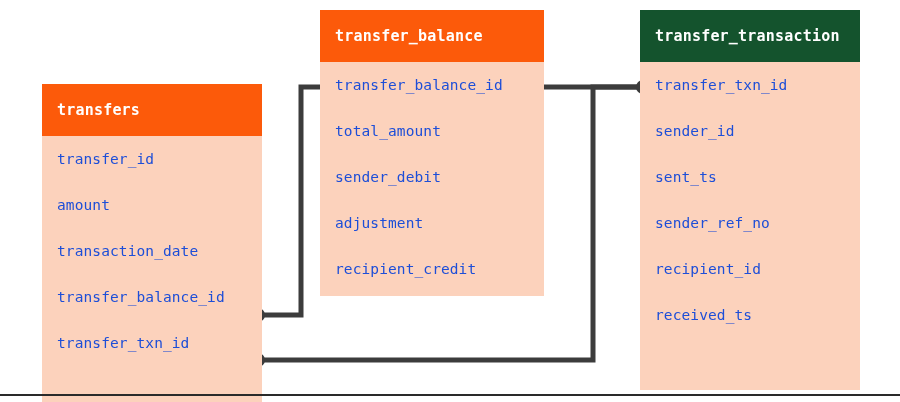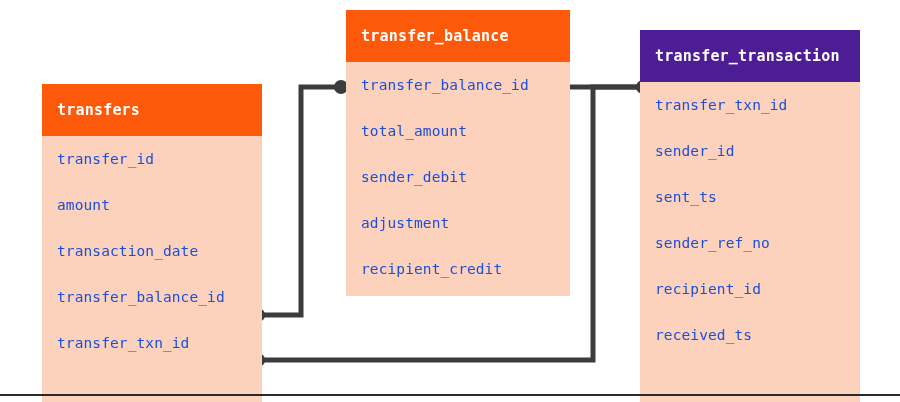--- a/index.html
+++ b/index.html
@@ -109,21 +109,21 @@
       </div>
       <div class="column-row">
         <span>transfer_balance_id</span>
       </div>
       <div class="column-row">
         <span>transfer_txn_id</span>
       </div>
     </div>
   </div>
 
-  <div class="table-box" id="table-transfer-balance" style="left:346px; top:10px; width:224px;">
+  <div class="table-box" id="table-transfer-balance" style="left:320px; top:10px; width:224px;">
     <div class="table-header" style="background:#FC5A0A;">
       <span>transfer_balance</span>
     </div>
     <div class="table-body" style="background:#FCD2BC; height:234px;">
       <div class="column-row">
         <span>transfer_balance_id</span>
       </div>
       <div class="column-row">
         <span>total_amount</span>
       </div>
@@ -133,21 +133,21 @@
       <div class="column-row">
         <span>adjustment</span>
       </div>
       <div class="column-row">
         <span>recipient_credit</span>
       </div>
     </div>
   </div>
 
   <div class="table-box" id="table-transfer-transaction" style="left:640px; top:10px; width:220px;">
-    <div class="table-header" style="background:#4c1d95;margin-top:20px;">
+    <div class="table-header" style="background:#14532d;">
       <span>transfer_transaction</span>
     </div>
     <div class="table-body" style="background:#FCD2BC; height:328px;">
       <div class="column-row">
         <span>transfer_txn_id</span>
       </div>
       <div class="column-row">
         <span>sender_id</span>
       </div>
       <div class="column-row">

